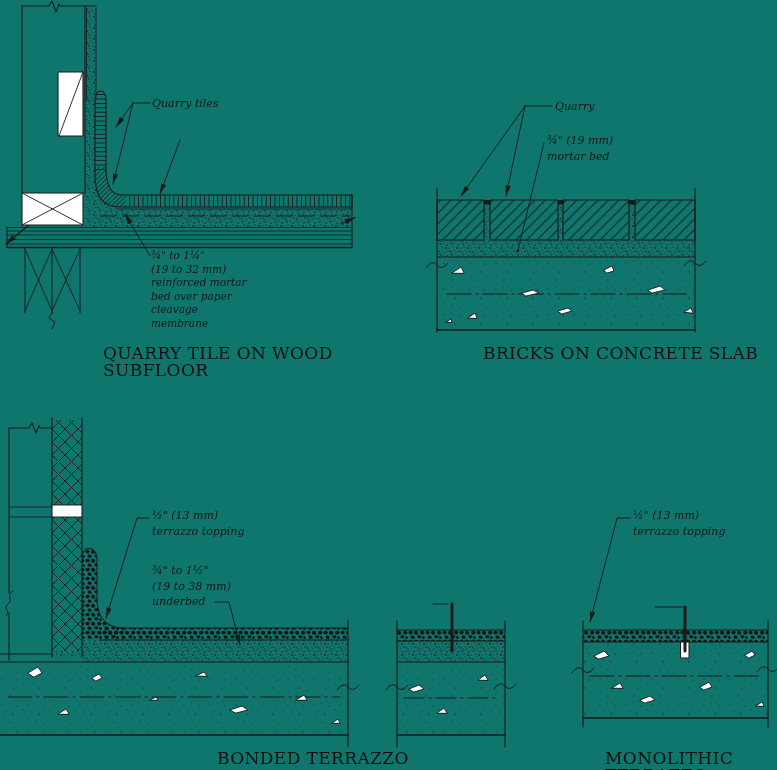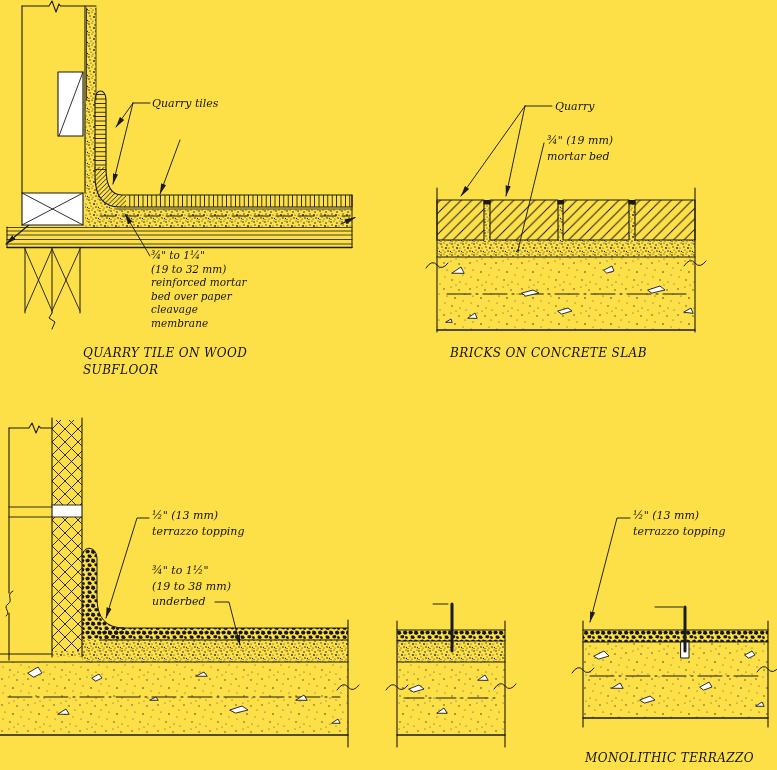--- a/index.html
+++ b/index.html
@@ -1,23 +1,23 @@
 <!DOCTYPE html>
 <html><head>
 <meta charset="utf-8">
 <style>
   html,body{margin:0;padding:0;background:#ffffff;}
-  .sheet{position:relative;width:777px;height:770px;background:#fde047;overflow:hidden;
+  .sheet{position:relative;width:777px;height:770px;background:#0f766e;overflow:hidden;
          font-family:"DejaVu Serif", "Liberation Serif", serif;}
   .sheet svg{position:absolute;left:0;top:0;}
   .lbl{position:absolute;font-style:italic;font-size:11px;line-height:15.5px;color:#141414;
        white-space:pre-line;}
   .lbl.small{font-size:10.5px;line-height:13.5px;}
-  .cap{position:absolute;font-style:italic;font-size:12px;line-height:17px;
-       letter-spacing:.4px;color:#101010;white-space:pre-line;}
+  .cap{position:absolute;font-size:17px;line-height:17px;
+       letter-spacing:.4px;color:#101010;white-space:pre-line;margin-left:20px;}
 </style>
 </head>
 <body>
 
 <div class="sheet">
 
 <svg width="777" height="770" viewBox="0 0 777 770" stroke="#1a1a1a" fill="none" stroke-linecap="round" stroke-linejoin="round">
 <defs>
   <pattern id="hatch" width="10.5" height="10.5" patternUnits="userSpaceOnUse">
     <path d="M0,10.5 L10.5,0 M-2.6,2.6 L2.6,-2.6 M7.9,13.1 L13.1,7.9" stroke="#1a1a1a" stroke-width="1"></path>
@@ -318,25 +318,26 @@
 reinforced mortar
 bed over paper
 cleavage
 membrane</div>
 <div class="cap" style="left:83px;top:345px;">QUARRY TILE ON WOOD
 SUBFLOOR</div>
 
 <div class="lbl" style="left:555px;top:99px;">Quarry</div>
 <div class="lbl" style="left:547px;top:133px;">¾" (19 mm)
 mortar bed</div>
-<div class="cap" style="left:450px;top:345px;">BRICKS ON CONCRETE SLAB</div>
+<div class="cap" style="left:463px;top:345px;">BRICKS ON CONCRETE SLAB</div>
 
 <div class="lbl" style="left:152px;top:508px;">½" (13 mm)
 terrazzo topping</div>
 <div class="lbl" style="left:152px;top:563px;">¾" to 1½"
 (19 to 38 mm)
 underbed</div>
+<div class="cap" style="left:197px;top:750px;">BONDED TERRAZZO</div>
 
 <div class="lbl" style="left:633px;top:508px;">½" (13 mm)
 terrazzo topping</div>
 <div class="cap" style="left:585px;top:750px;">MONOLITHIC TERRAZZO</div>
 
 </div>
 
 </body></html>

